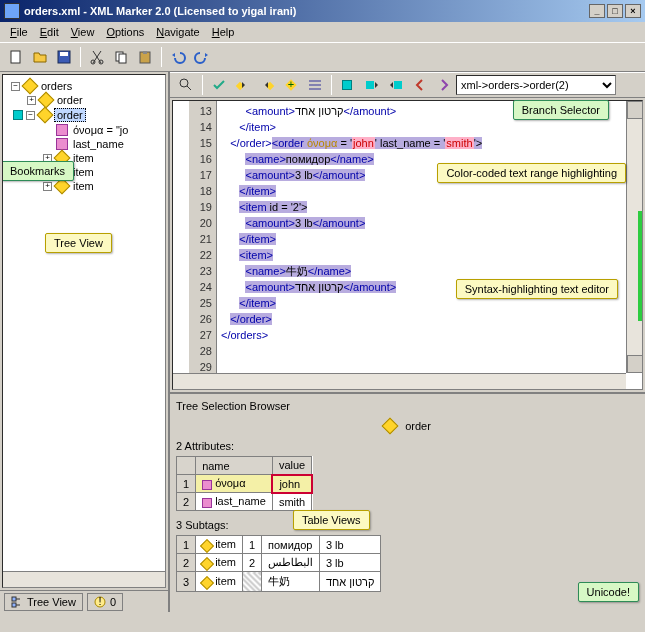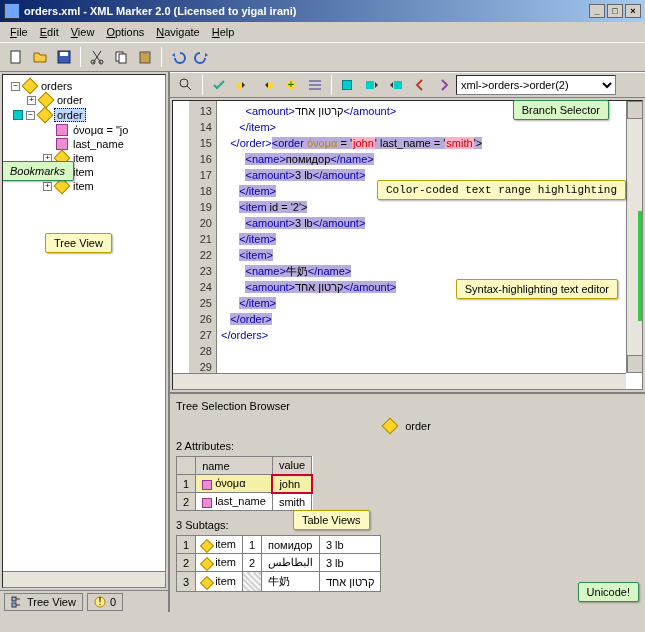--- a/index.html
+++ b/index.html
@@ -174,21 +174,21 @@
         <span class="expander">+</span>
         <span class="tree-icon ic-yellow-diamond"></span>
         <span class="tree-label">item</span>
       </div>
       <div class="tree-node indent2">
         <span class="expander">+</span>
         <span class="tree-icon ic-yellow-diamond"></span>
         <span class="tree-label">item</span>
       </div>
 
-      <div class="callout green" style="left:-2px; top:86px;font-style:italic;">Bookmarks</div>
+      <div class="callout green" style="left:-2px; top:86px;">Bookmarks</div>
       <div class="callout yellow" style="left:42px; top:158px;">Tree View</div>
       <div class="scrollbar-h" style="left:0;right:0;"></div>
     </div>
     <div class="bottom-strip">
       <div class="tab-btn">
         <svg width="12" height="12" viewBox="0 0 12 12">
             <rect x="1" y="1" width="4" height="4" fill="#8fb3ff" stroke="#333"></rect>
             <rect x="1" y="7" width="4" height="4" fill="#8fb3ff" stroke="#333"></rect>
             <path d="M5 3h4M5 9h4" stroke="#333"></path>
           </svg>
@@ -310,21 +310,21 @@
         <div class="line">&nbsp;&nbsp;&nbsp;&nbsp;&nbsp;&nbsp;&nbsp;&nbsp;<span class="hl-purple"><span class="tag">&lt;amount&gt;</span>קרטון אחד<span class="tag">&lt;/amount&gt;</span></span></div>
         <div class="line">&nbsp;&nbsp;&nbsp;&nbsp;&nbsp;&nbsp;<span class="hl-purple"><span class="tag">&lt;/item&gt;</span></span></div>
         <div class="line">&nbsp;&nbsp;&nbsp;<span class="hl-purple"><span class="tag">&lt;/order&gt;</span></span></div>
         <div class="line"><span class="tag">&lt;/orders&gt;</span></div>
       </div>
       <div class="scrollbar-v">
         <div class="green-marker" style="top:110px; height:110px; right:0;"></div>
       </div>
       <div class="scrollbar-h"></div>
 
-      <div class="callout yellow" style="right:16px; top:79px;font-family:Liberation Mono, monospace;">Color-coded text range  highlighting</div>
+      <div class="callout yellow" style="right:16px; top:62px;">Color-coded text range  highlighting</div>
       <div class="callout yellow" style="right:24px; top:178px;">Syntax-highlighting text editor</div>
     </div>
 
     <div class="callout green" style="right:36px; top:28px;">Branch Selector</div>
 
     <div class="browser">
       <div class="browser-title">Tree Selection Browser</div>
       <div class="order-hdr">
         <span class="tree-icon ic-yellow-diamond"></span>
         <span>order</span>

